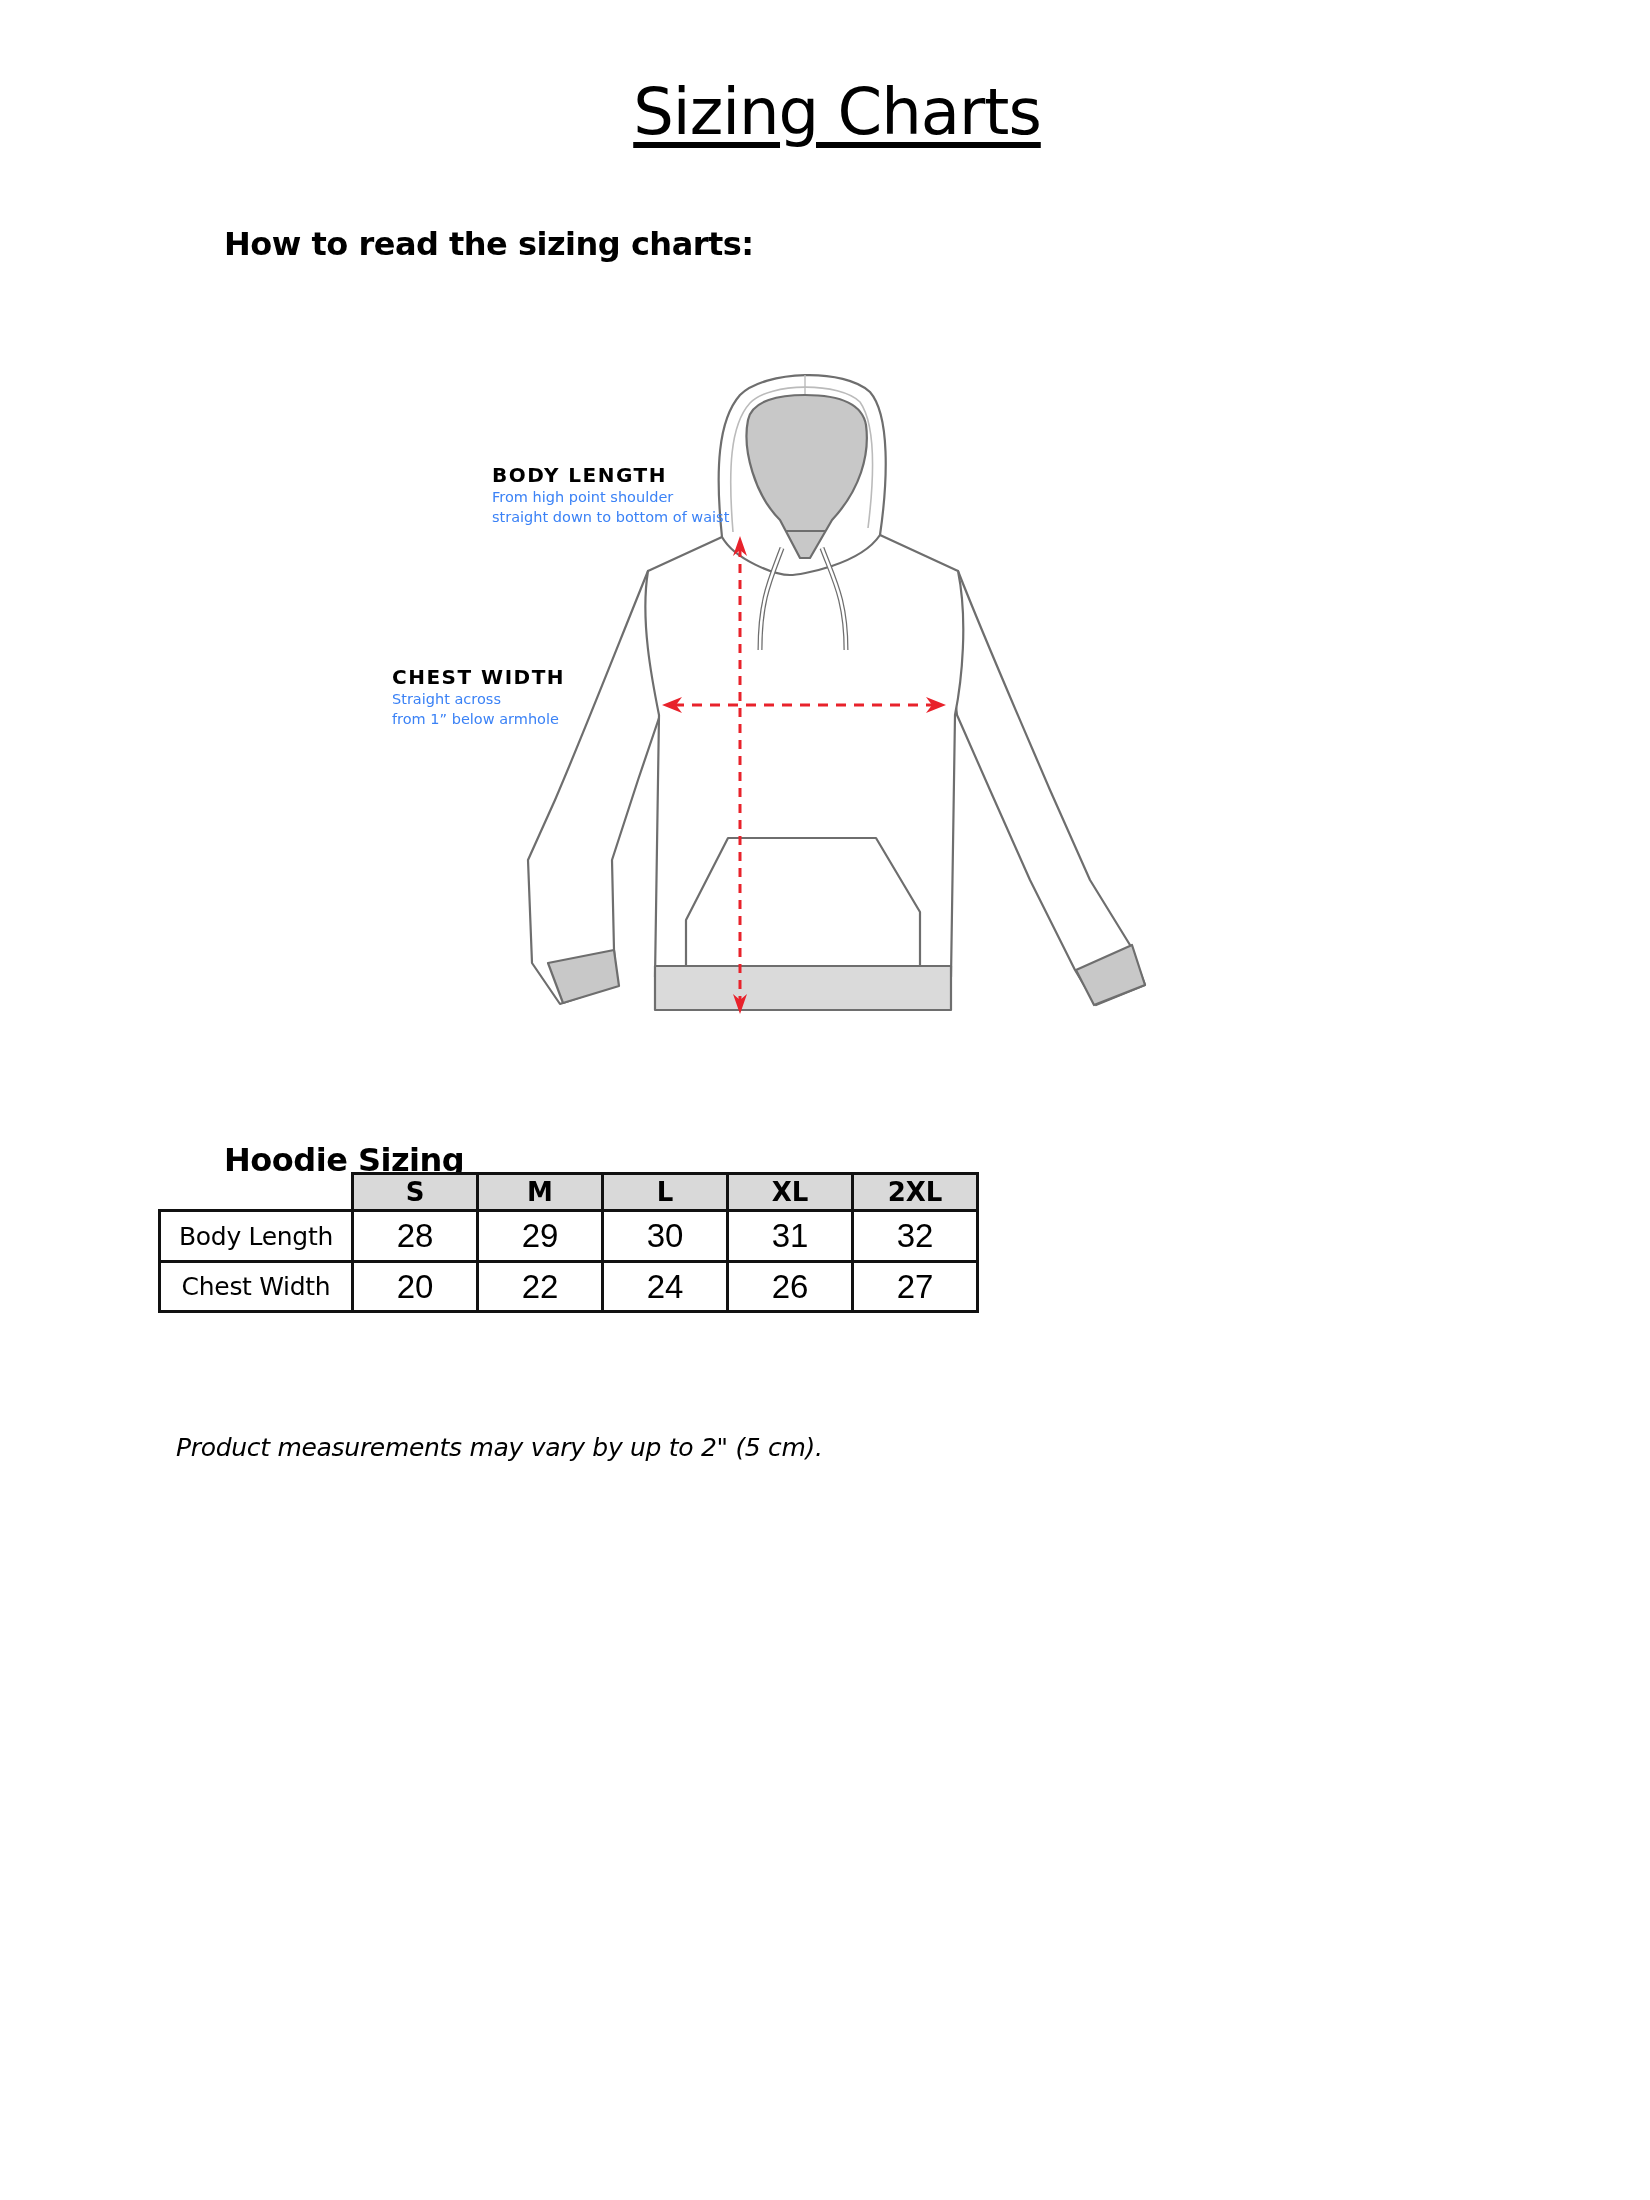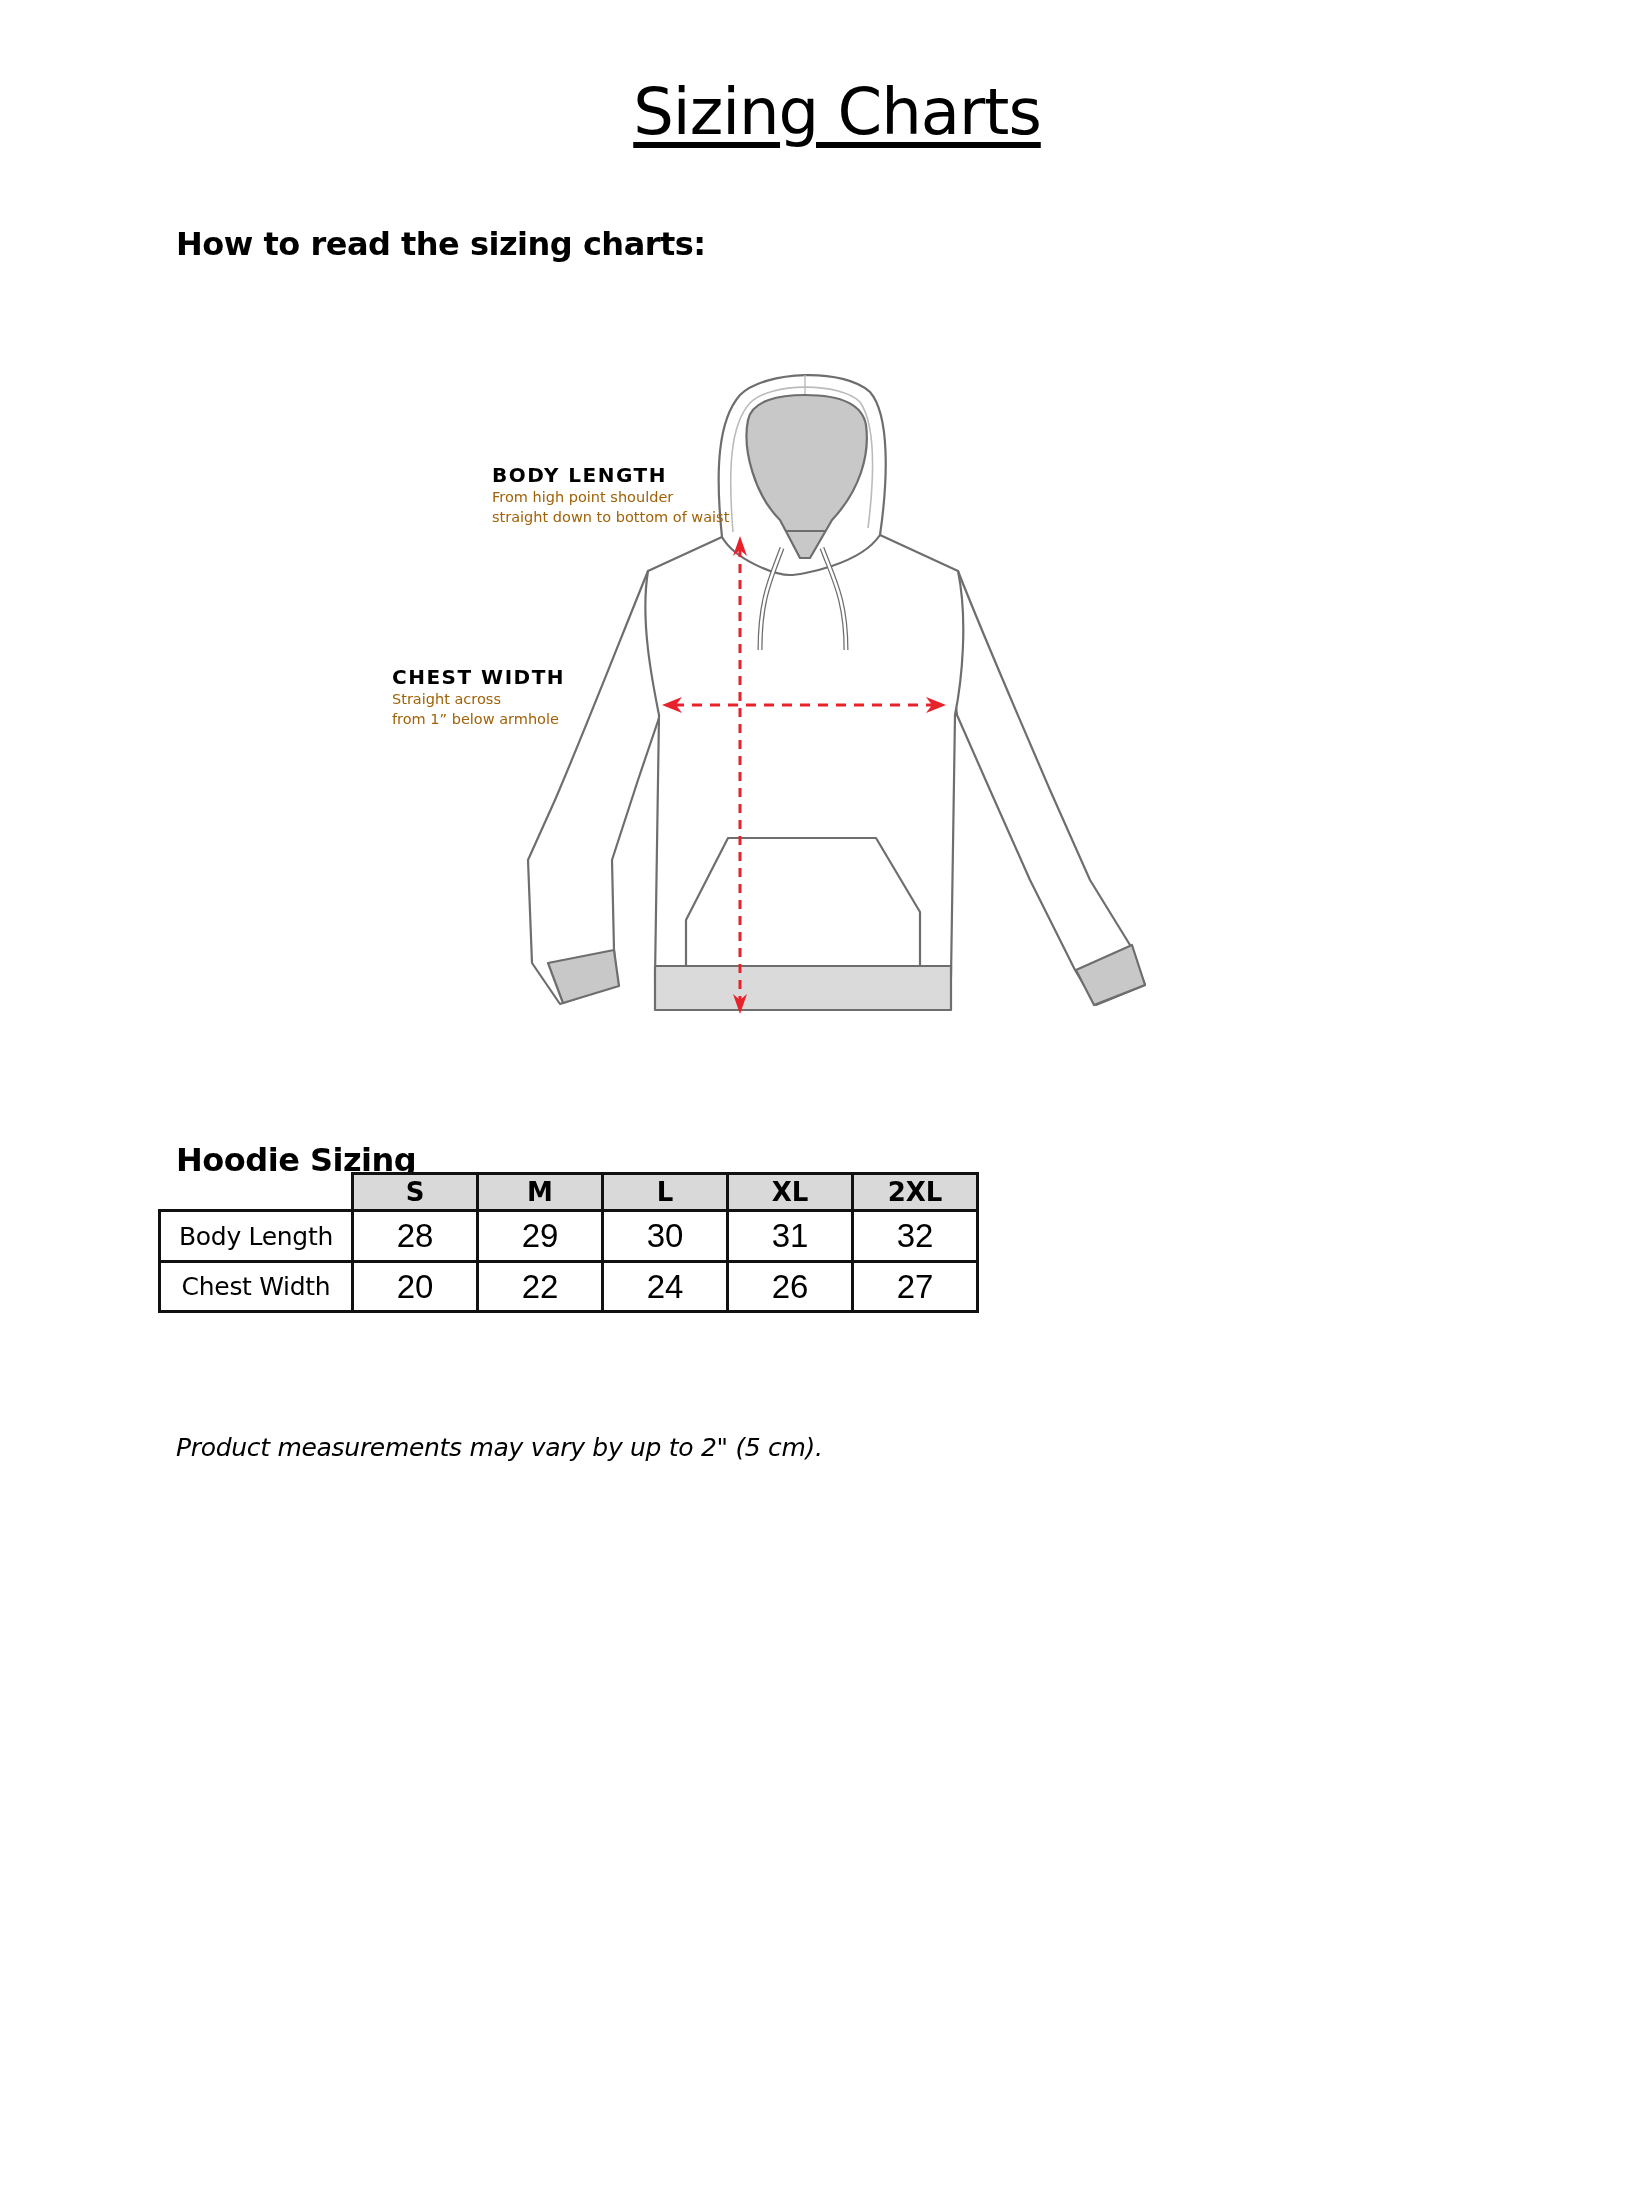--- a/index.html
+++ b/index.html
@@ -9,25 +9,26 @@
     .title {
       left: 0; width: 1650px; top: 72px; text-align: center;
       font-family: "DejaVu Sans", sans-serif; font-size: 64px; line-height: 80px;
       letter-spacing: -1px;
       padding-left: 12px;
     }
     .title span { text-decoration: underline; text-decoration-thickness: 6px; text-underline-offset: 8px; }
     .heading {
       font-family: "DejaVu Sans", sans-serif; font-weight: bold; font-size: 32px; line-height: 40px;
       letter-spacing: -0.5px;
+      margin-left: 48px;
     }
     .diagram { left: 0; top: 0; width: 1650px; height: 1100px; pointer-events: none; }
     .diagram-label { font-family: "DejaVu Sans", sans-serif; }
     .label-title { font-weight: bold; font-size: 20px; letter-spacing: 1.5px; line-height: 24px; }
-    .label-sub { font-size: 14.5px; line-height: 20px; color: #a16207; }
+    .label-sub { font-size: 14.5px; line-height: 20px; color: #3b82f6; }
 
     table.sizing {
       position: absolute; left: 158px; top: 1172px;
       border-collapse: collapse; table-layout: fixed;
     }
     table.sizing td, table.sizing th {
       border: 3px solid #111; text-align: center; padding: 0; overflow: hidden; white-space: nowrap;
     }
     table.sizing th.corner { border: none; border-bottom: 3px solid #111; background: transparent; }
     table.sizing th.size {

